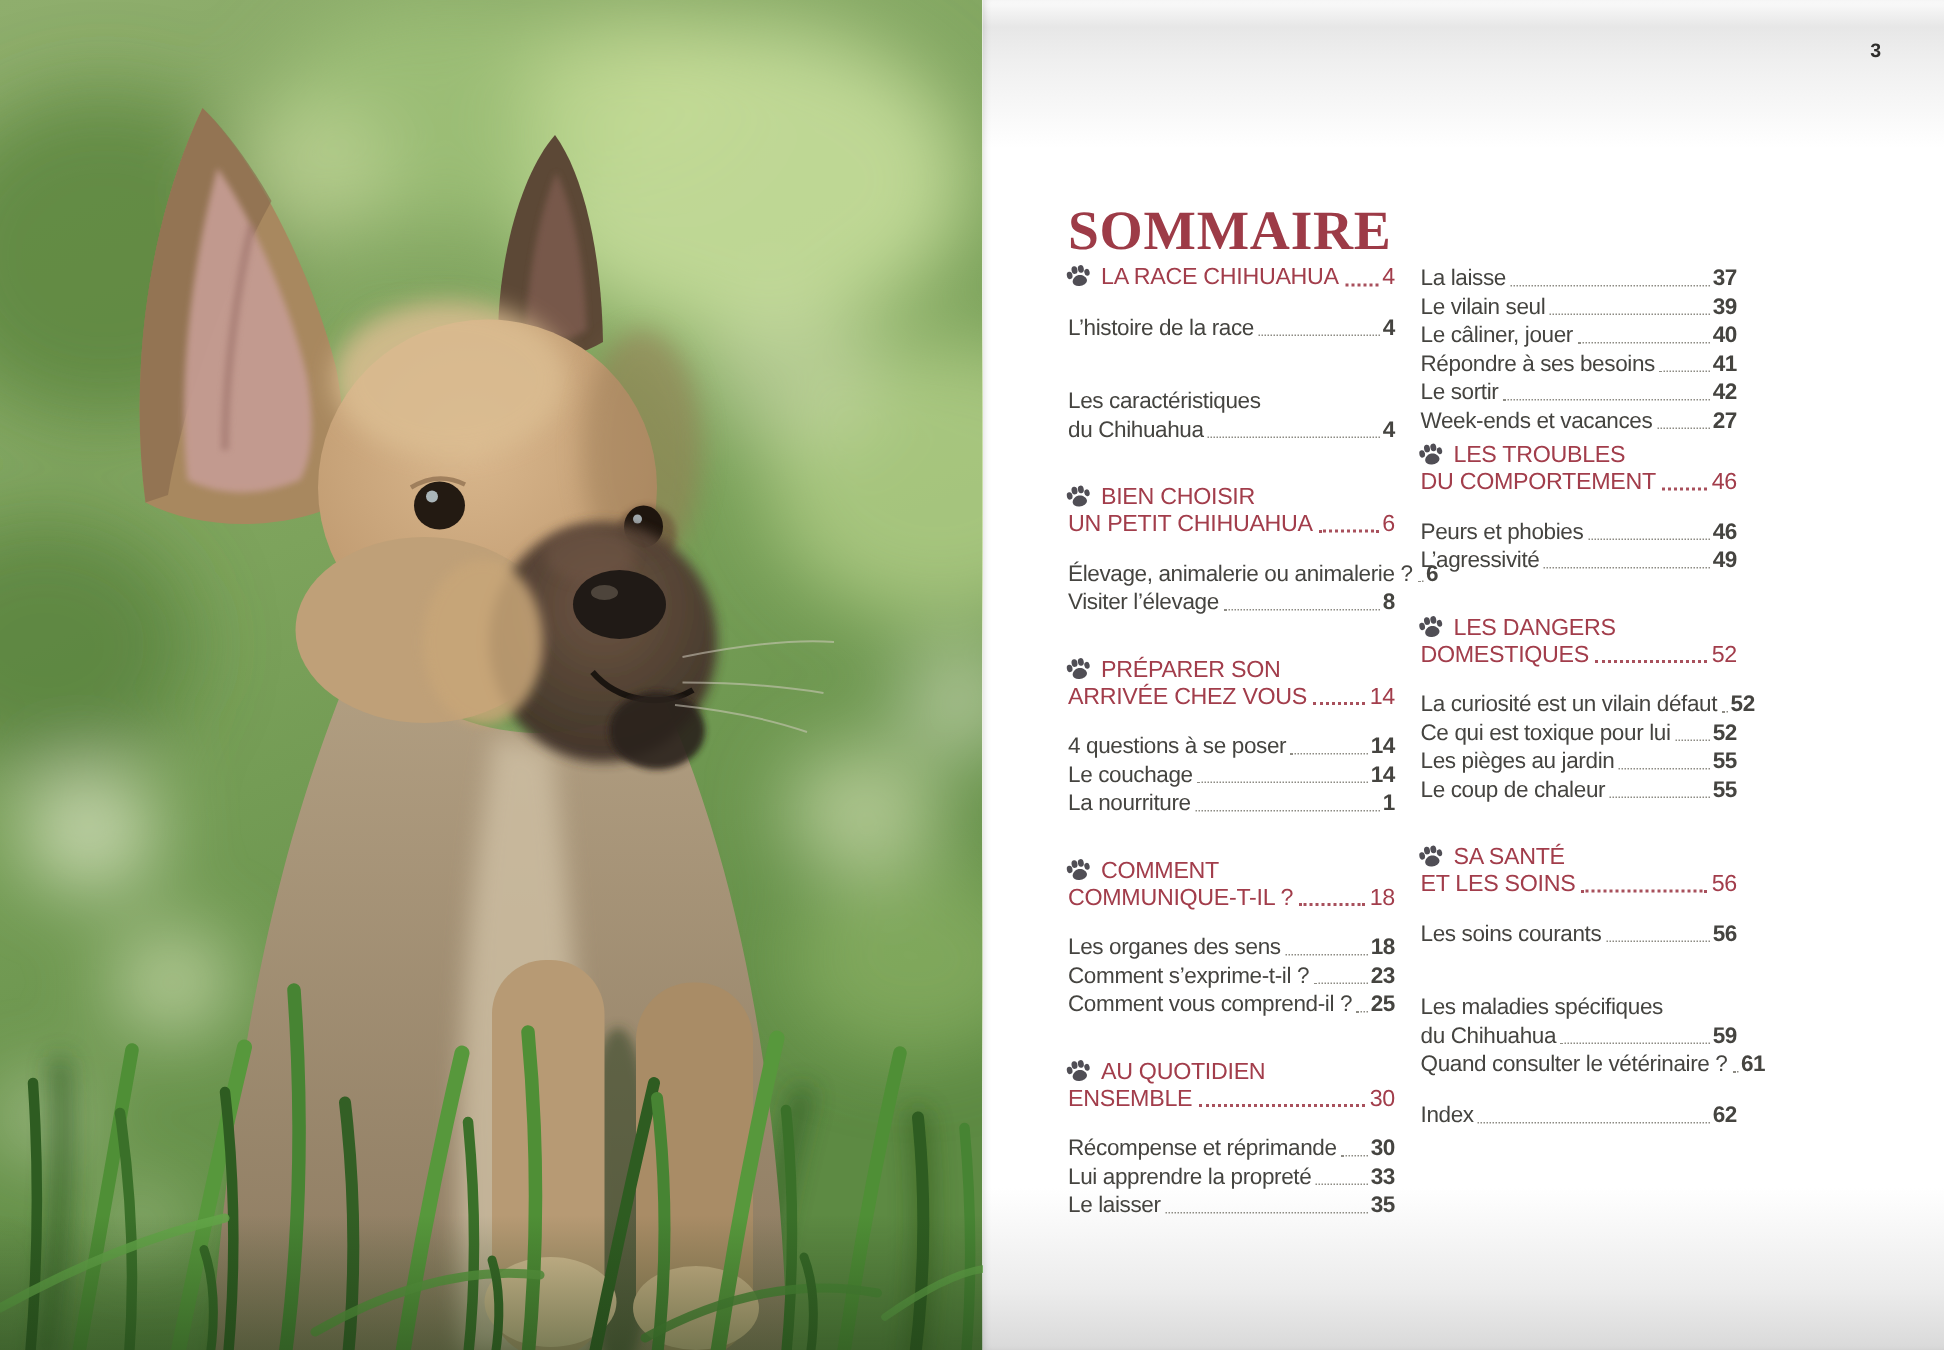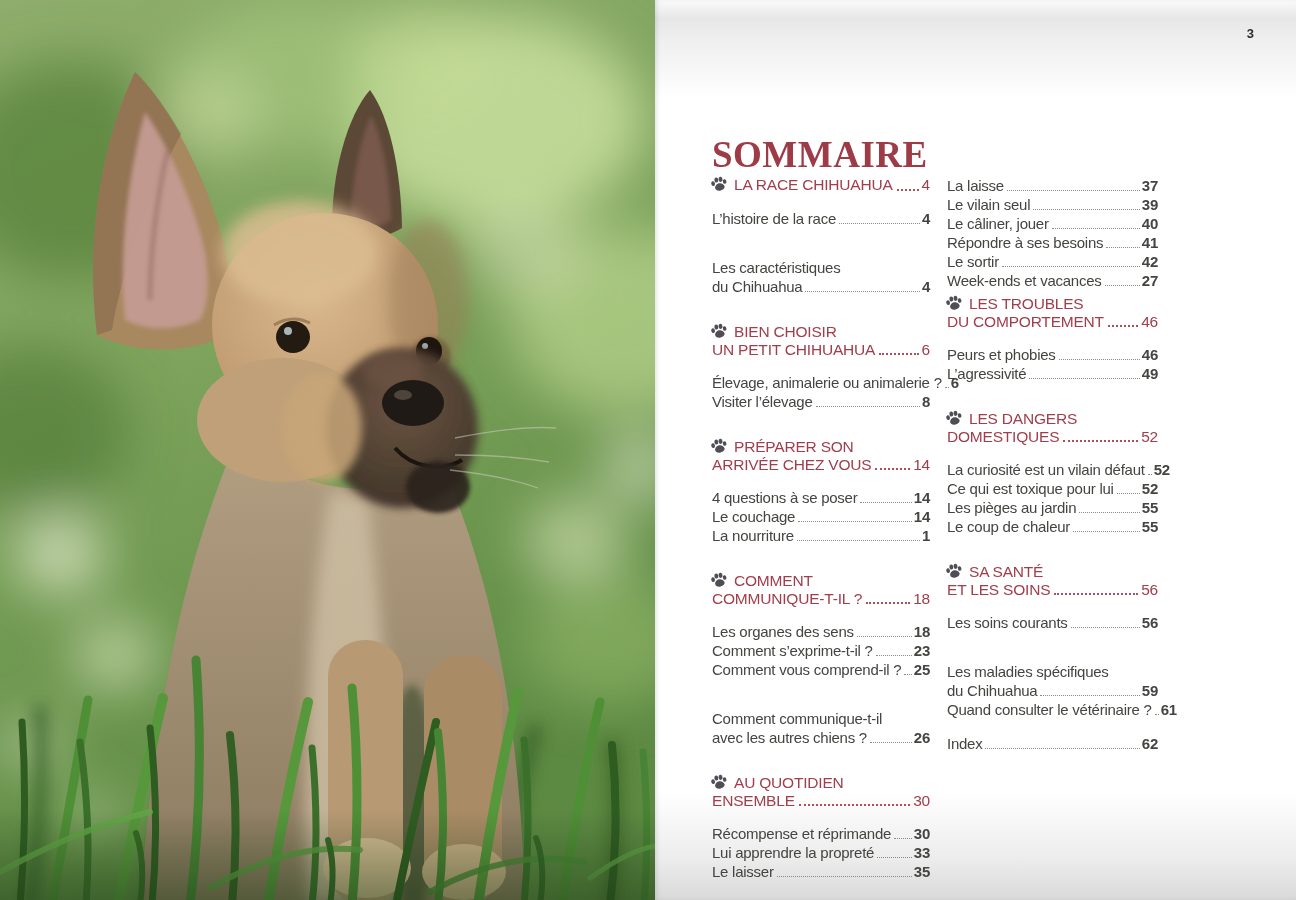--- a/index.html
+++ b/index.html
@@ -342,28 +342,20 @@
                 <span class="e-page">23</span>
               </div>
             </div>
             <div class="entry">
               <div class="e-row">
                 <span class="e-text">Comment vous comprend-il ?</span>
                 <span class="e-lead"></span>
                 <span class="e-page">25</span>
               </div>
             </div>
-            <div class="entry">
-              <div class="e-line">Comment communique-t-il</div>
-              <div class="e-row">
-                <span class="e-text">avec les autres chiens ?</span>
-                <span class="e-lead"></span>
-                <span class="e-page">26</span>
-              </div>
-            </div>
           </div>
           <div class="section">
             <div class="h-line">
               <svg class="paw" viewBox="0 0 20 18">
                 <g fill="#504e55" transform="rotate(-12 10 9)">
                   <ellipse cx="3.6" cy="7.2" rx="2.1" ry="2.8"></ellipse>
                   <ellipse cx="8" cy="4" rx="2.2" ry="2.9"></ellipse>
                   <ellipse cx="12.8" cy="4.2" rx="2.2" ry="2.9"></ellipse>
                   <ellipse cx="16.8" cy="7.6" rx="2" ry="2.6"></ellipse>
                   <path d="M10.2,16.6 C7,16.6 4.8,15 4.8,12.9 C4.8,10.7 7.4,8.3 10.2,8.3 C13,8.3 15.6,10.7 15.6,12.9 C15.6,15 13.4,16.6 10.2,16.6 Z"></path>

